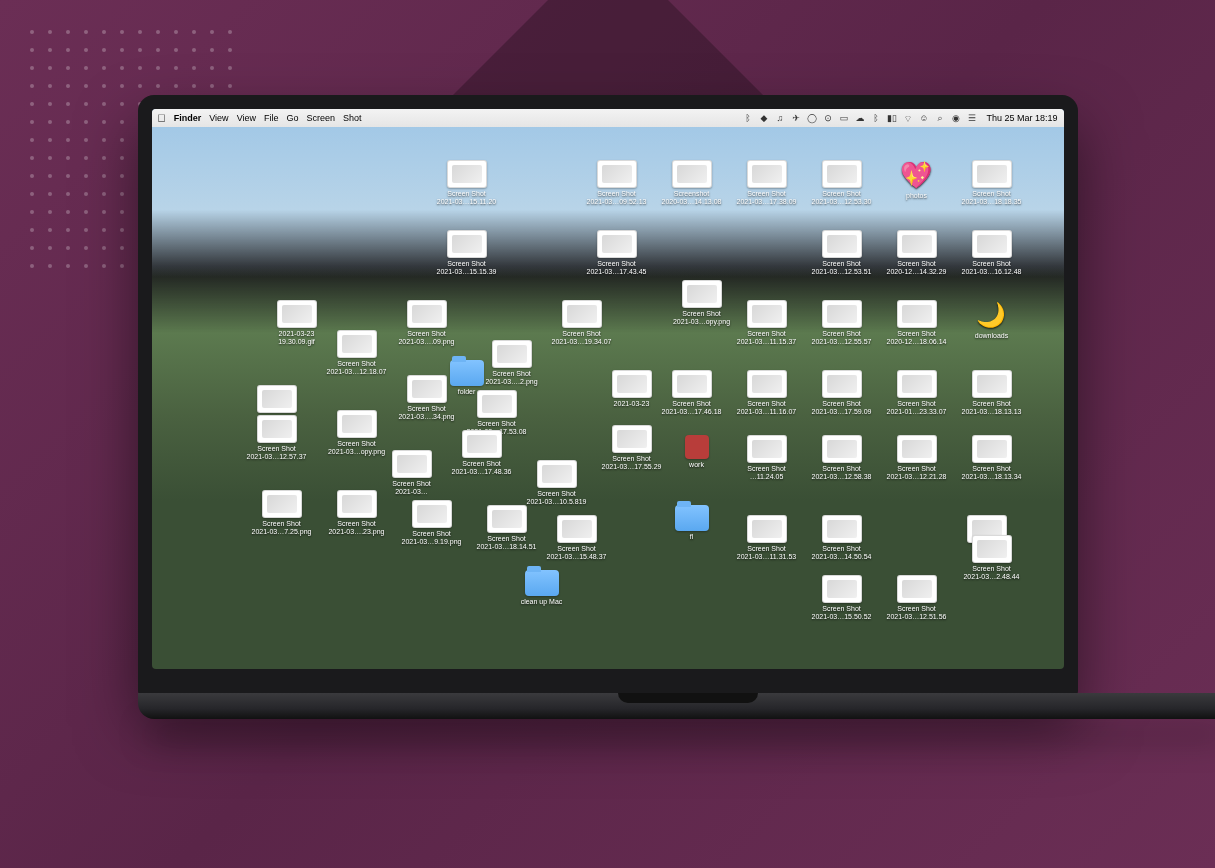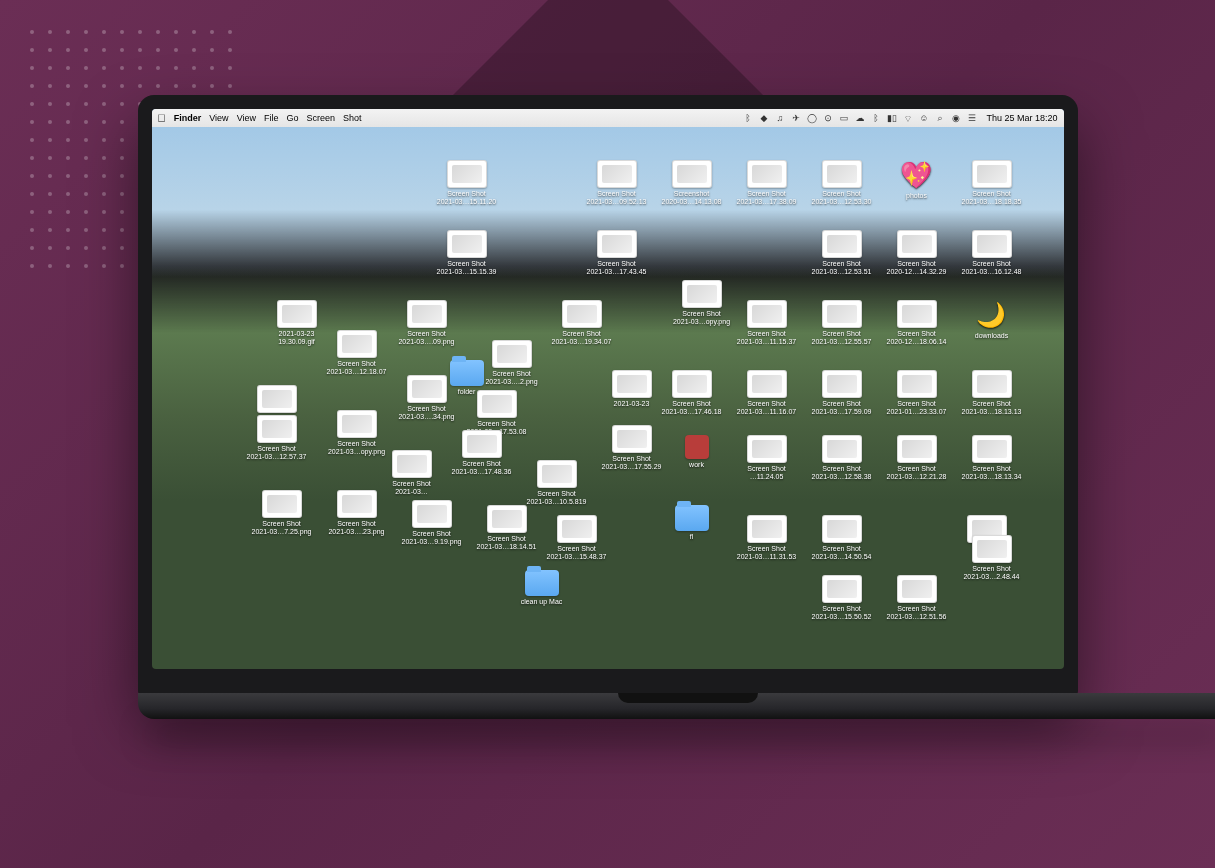--- a/index.html
+++ b/index.html
@@ -366,21 +366,21 @@
           <span class="ico">⊙</span>
           <span class="ico">▭</span>
           <span class="ico">☁</span>
           <span class="ico">ᛒ</span>
           <span class="ico">▮▯</span>
           <span class="ico">⌔</span>
           <span class="ico">☺</span>
           <span class="ico">⌕</span>
           <span class="ico">◉</span>
           <span class="ico">☰</span>
-          <span class="clock">Thu 25 Mar  18:20</span>
+          <span class="clock">Thu 25 Mar  18:19</span>
         </div>
       </div>
 
       <div class="desktop" id="desktop">
           <div class="dicon" style="left: 280px; top: 33px;">
             <div class="thumb inner"></div>
             <span class="lbl">Screen Shot</span>
             <span class="lbl2">2021-03…15.11.20</span>
           </div>
           <div class="dicon" style="left: 430px; top: 33px;">

